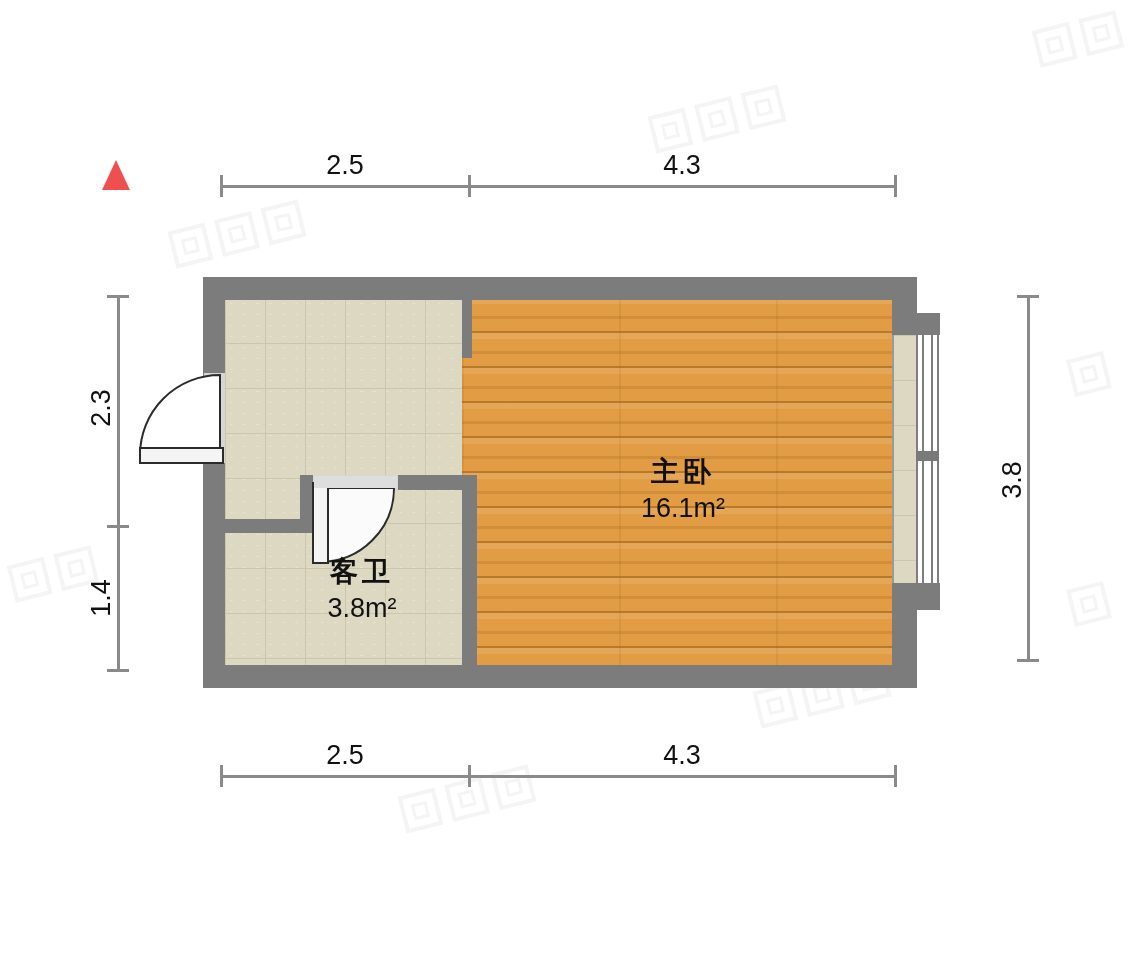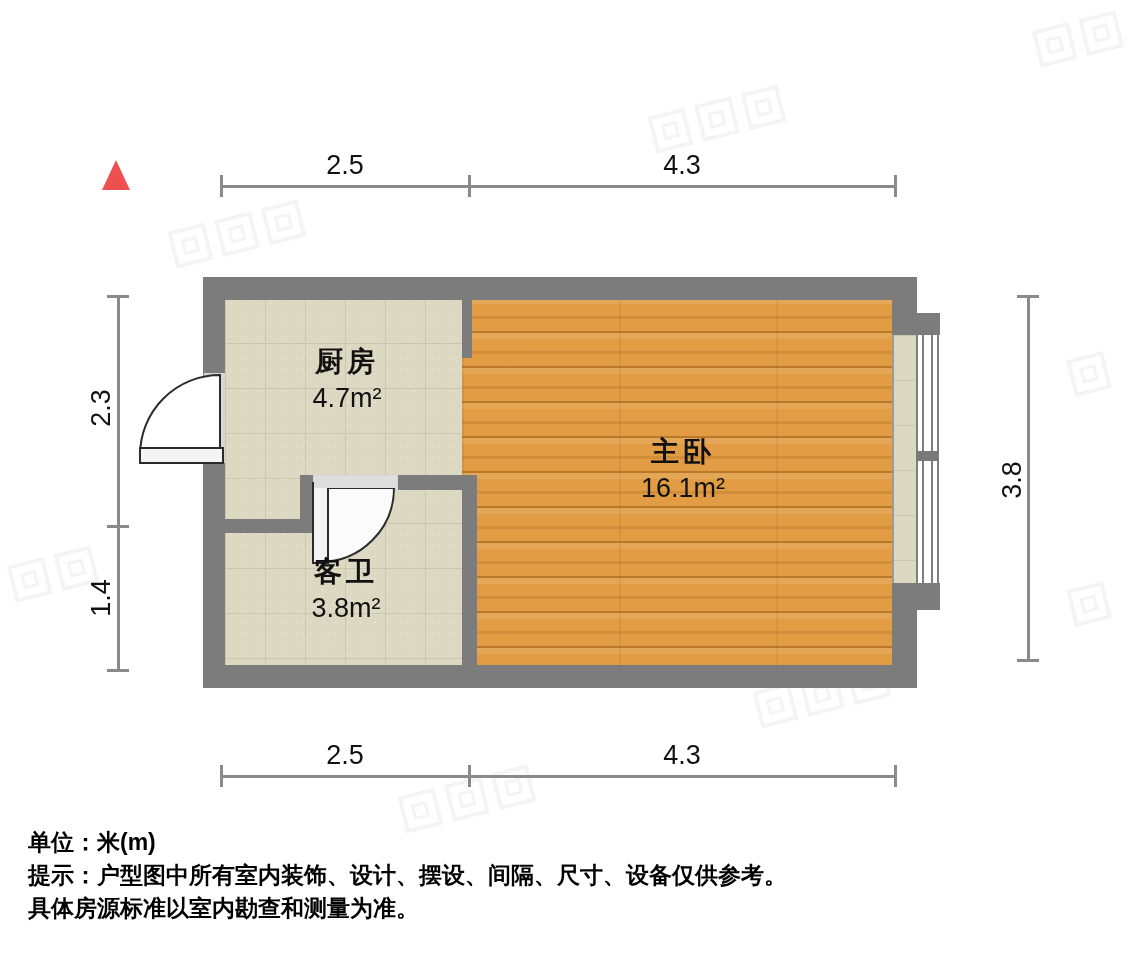--- a/index.html
+++ b/index.html
@@ -175,29 +175,25 @@
     <path d="M 220 455 L 220 375 A 80 80 0 0 0 140 455 Z" fill="#ffffff" stroke="#2b2b2b" stroke-width="2"></path>
     <rect x="140" y="448" width="83" height="15" fill="#f4f4f4" stroke="#2b2b2b" stroke-width="2"></rect>
   </svg>
 
   <svg class="door-svg" style="left:305px;top:478px;" width="100" height="95" viewBox="305 478 100 95">
     <path d="M 320 488 L 320 562 A 74 74 0 0 0 394 488 Z" fill="#fbfbfb" stroke="#2b2b2b" stroke-width="2"></path>
     <rect x="313" y="483" width="15" height="80" fill="#f4f4f4" stroke="#2b2b2b" stroke-width="2"></rect>
   </svg>
   <div class="opening" style="left:314px;top:476px;width:83px;height:12px;background:#dedede;"></div>
 
-  <div class="room-label" style="left:347px;top:378px;">
-    <div class="rname">厨房</div>
-    <div class="rarea">4.7m²</div>
-  </div>
-  <div class="room-label" style="left:346px;top:588px;">
+  <div class="room-label" style="left:362px;top:588px;">
     <div class="rname">客卫</div>
     <div class="rarea">3.8m²</div>
   </div>
-  <div class="room-label" style="left:683px;top:468px;">
+  <div class="room-label" style="left:683px;top:488px;">
     <div class="rname">主卧</div>
     <div class="rarea">16.1m²</div>
   </div>
 
   <div class="dim" style="left:220px;top:185px;width:677px;height:3px;">
     <div class="line-h"></div>
     <div class="tick-v" style="left:0;"></div>
     <div class="tick-v" style="left:248px;"></div>
     <div class="tick-v" style="left:674px;"></div>
     <div class="dim-label" style="left:125px;top:-20px;">2.5</div>
@@ -222,19 +218,14 @@
     <div class="dim-label rot" style="left:-16px;top:303px;">1.4</div>
   </div>
 
   <div class="dim" style="left:1027px;top:295px;width:3px;height:367px;">
     <div class="line-v"></div>
     <div class="tick-h" style="top:0;"></div>
     <div class="tick-h" style="top:364px;"></div>
     <div class="dim-label rot" style="left:-15px;top:185px;">3.8</div>
   </div>
 
-  <div class="footer">
-    <div>单位：米(m)</div>
-    <div>提示：户型图中所有室内装饰、设计、摆设、间隔、尺寸、设备仅供参考。</div>
-    <div>具体房源标准以室内勘查和测量为准。</div>
-  </div>
 
 </div>
 
 </body></html>

